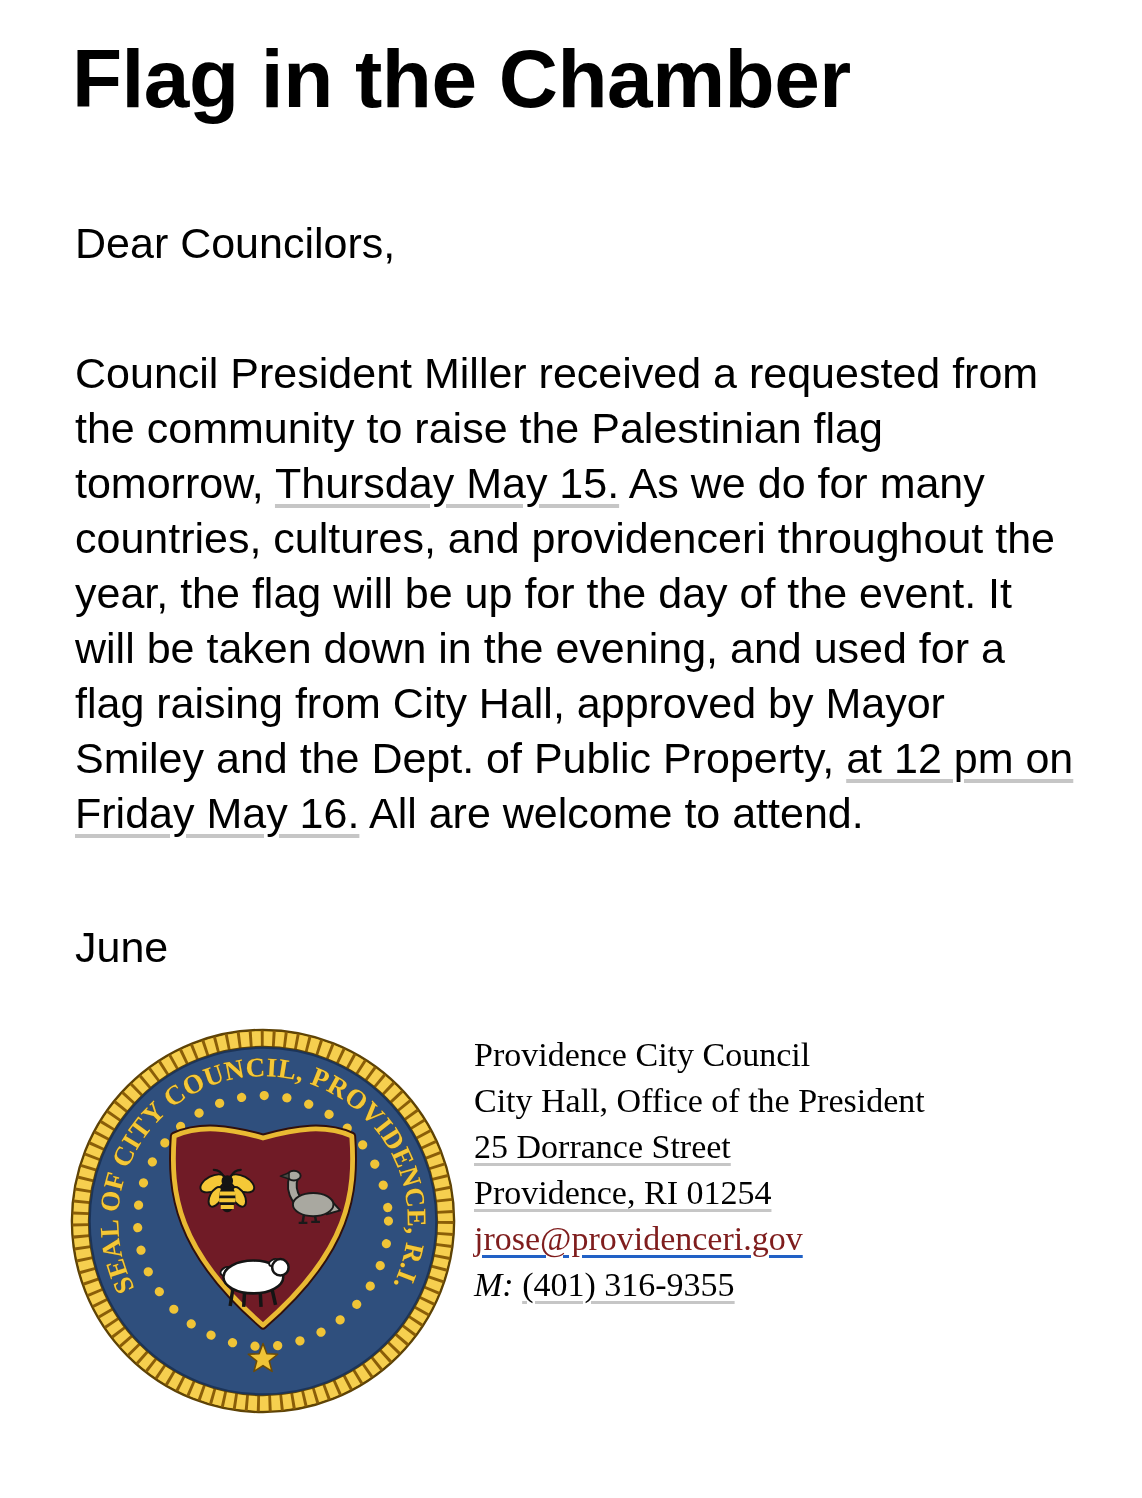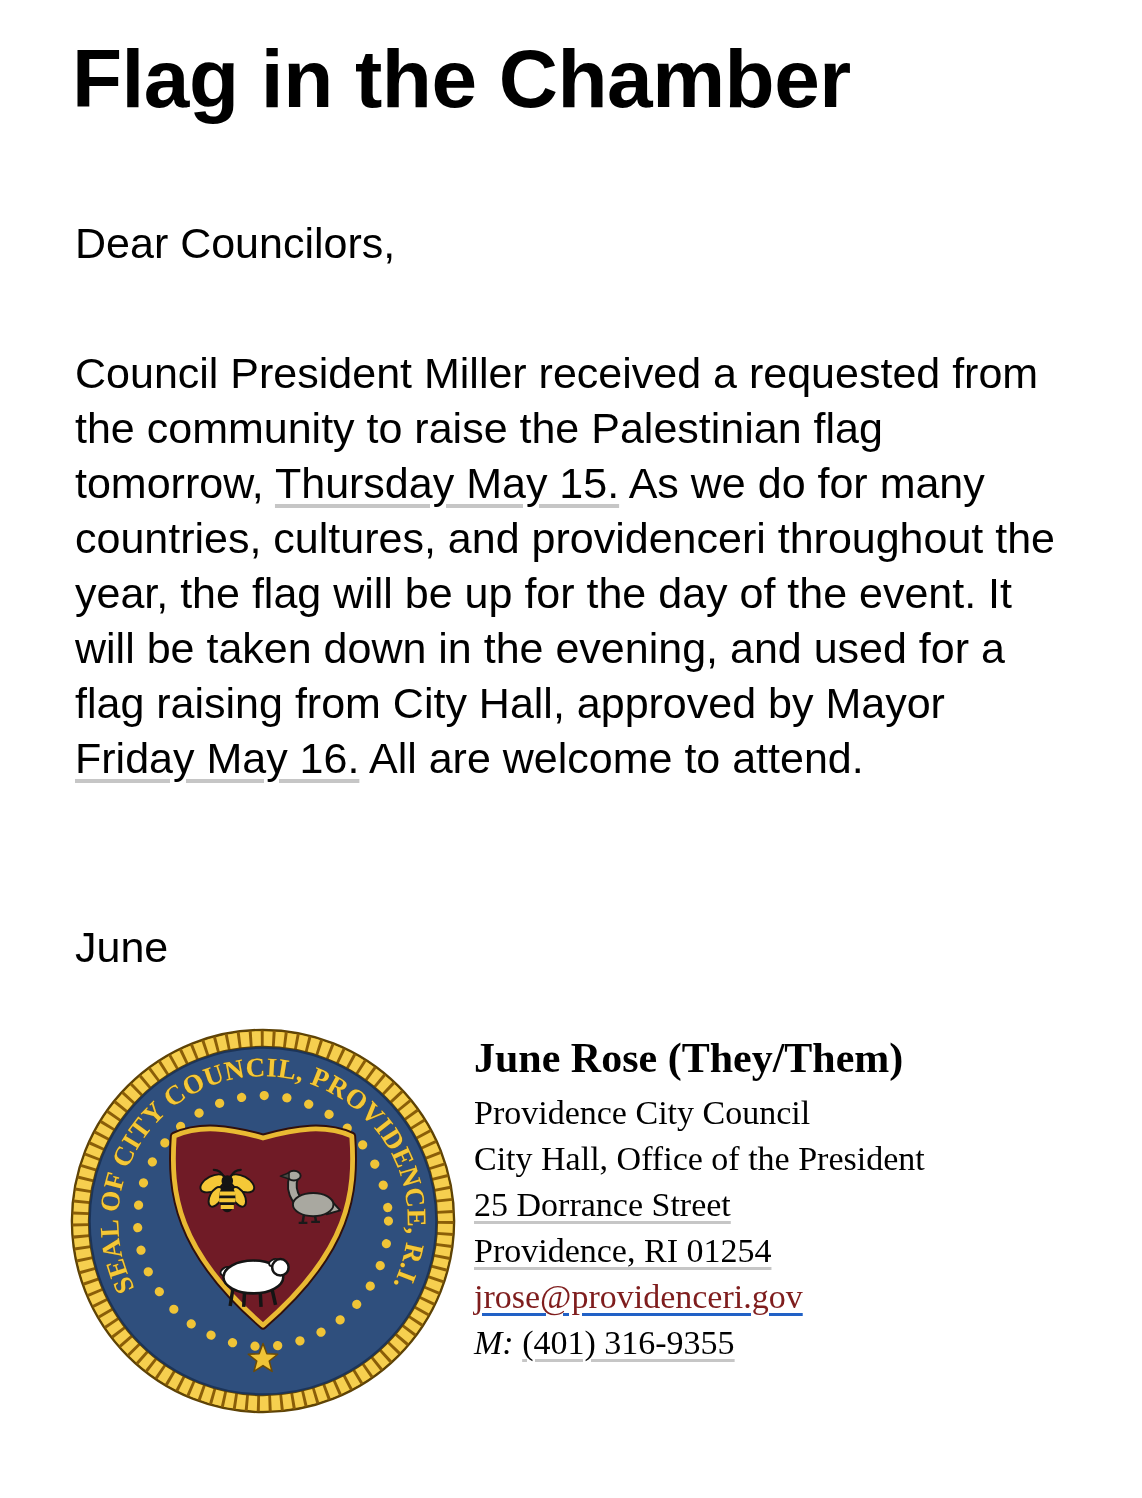--- a/index.html
+++ b/index.html
@@ -75,20 +75,21 @@
   <div class="greeting">Dear Councilors,</div>
 
   <div class="para">
     <div class="line"><span>Council President Miller received a requested from</span></div>
     <div class="line"><span>the community to raise the Palestinian flag</span></div>
     <div class="line"><span>tomorrow, </span><span class="detected">Thursday May 15.</span><span> As we do for many</span></div>
     <div class="line"><span>countries, cultures, and providenceri throughout the</span></div>
     <div class="line"><span>year, the flag will be up for the day of the event. It</span></div>
     <div class="line"><span>will be taken down in the evening, and used for a</span></div>
     <div class="line"><span>flag raising from City Hall, approved by Mayor</span></div>
+    <div class="line"><span>Smiley and the Dept. of Public Property, </span><span class="detected">at 12 pm on</span></div>
     <div class="line"><span class="detected">Friday May 16.</span><span> All are welcome to attend.</span></div>
   </div>
 
   <div class="signoff">June</div>
 
   <svg class="seal" viewBox="0 0 400 400" xmlns="http://www.w3.org/2000/svg" role="img">
 
     <g>
       <circle cx="200" cy="200" r="198" fill="#F0C437" stroke="#5E4306" stroke-width="2.5"></circle>
       <circle cx="200" cy="200" r="189" fill="none" stroke="#F6CF4F" stroke-width="15"></circle>
@@ -139,21 +140,20 @@
       <ellipse cx="-30" cy="-9" rx="5.5" ry="3.5" fill="#ffffff" stroke="#141414" stroke-width="2" transform="rotate(-35 -30 -9)"></ellipse>
       <ellipse cx="-1" cy="-3" rx="31" ry="17" fill="#ffffff" stroke="#141414" stroke-width="2.6"></ellipse>
       <ellipse cx="20" cy="-18" rx="5" ry="3" fill="#ffffff" stroke="#141414" stroke-width="2" transform="rotate(-30 20 -18)"></ellipse>
       <circle cx="27" cy="-13" r="8.5" fill="#ffffff" stroke="#141414" stroke-width="2.6"></circle>
     </g>
 
     <path d="M200,327 L204,337.5 L215.2,338.1 L206.5,345.1 L209.4,355.9 L200,349.8 L190.6,355.9 L193.5,345.1 L184.8,338.1 L196,337.5 Z" fill="#F0C437" stroke="#6b4a06" stroke-width="1.6" stroke-linejoin="round"></path>
   </svg>
 
   <div class="sig-text">
-    <div class="sig-name">June Rose (They/Them)</div>
     <div class="sig-line">Providence City Council</div>
     <div class="sig-line">City Hall, Office of the President</div>
     <div class="sig-line"><span class="sig-detected">25 Dorrance Street</span></div>
     <div class="sig-line"><span class="sig-detected">Providence, RI 01254</span></div>
     <div class="sig-line"><a class="sig-email">jrose@providenceri.gov</a></div>
     <div class="sig-line"><span class="phone-label">M:</span><span> </span><span class="sig-detected">(401) 316-9355</span></div>
   </div>
 
 </div>
 

